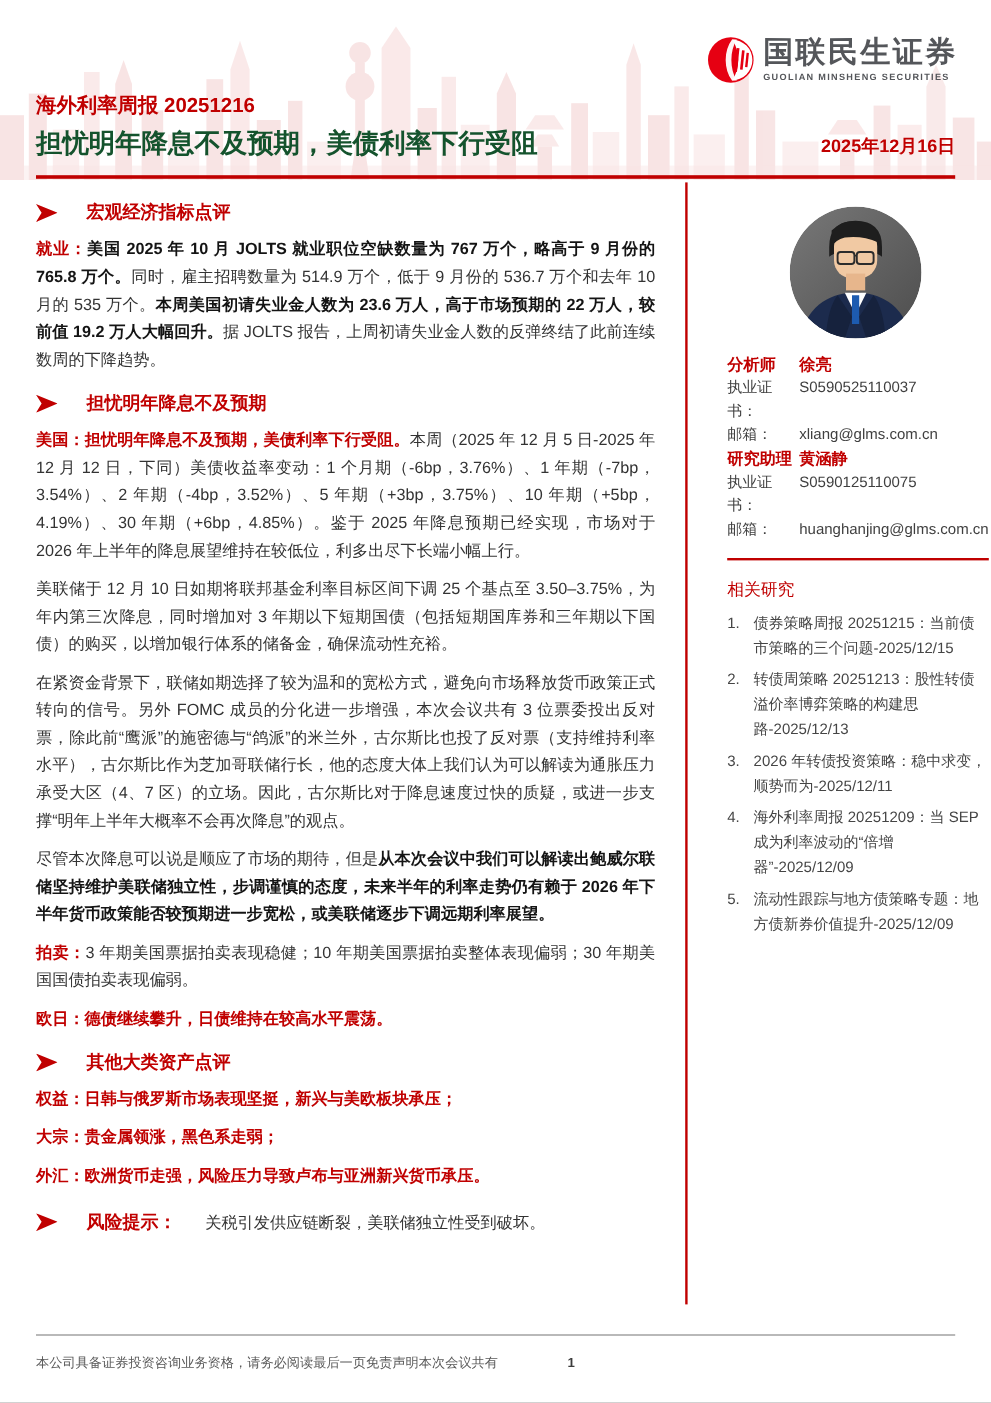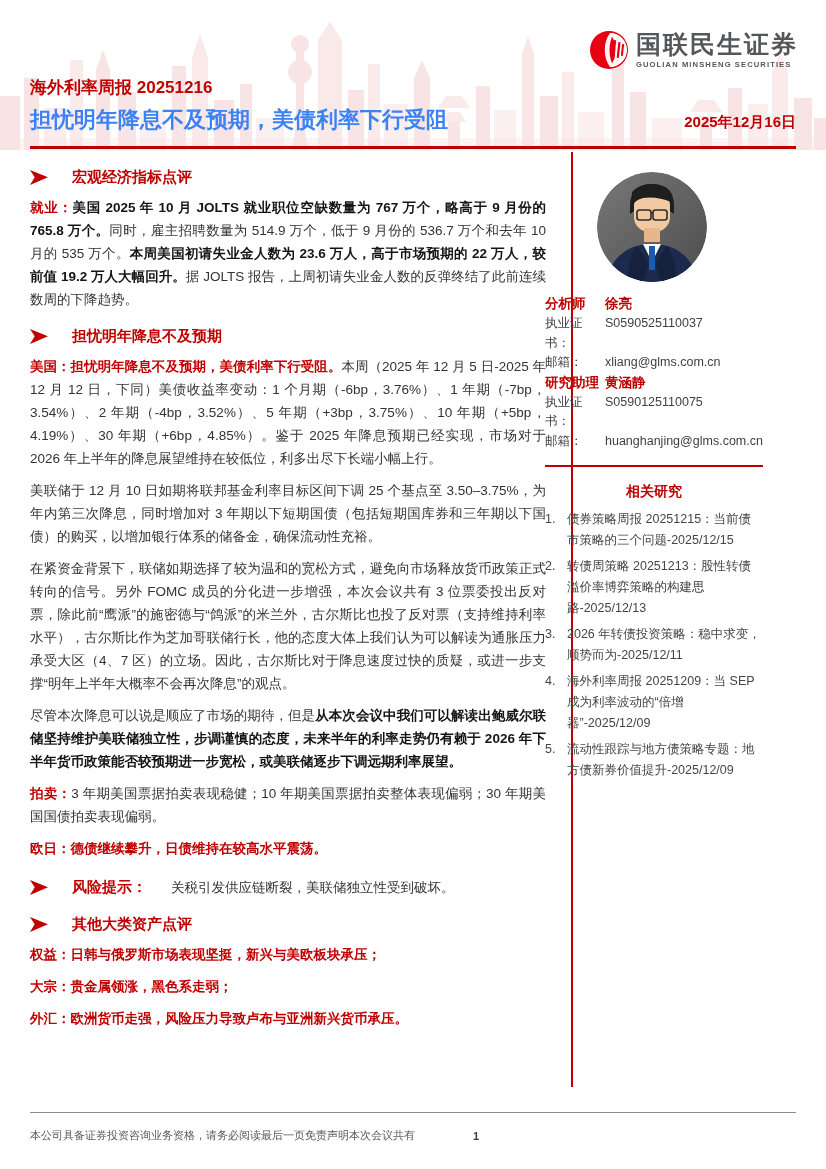--- a/index.html
+++ b/index.html
@@ -9,48 +9,48 @@
     position:relative; width:826px; height:1169px; margin:0 auto;
     background:#ffffff; overflow:hidden;
   }
   
   .skyline { position:absolute; left:0; top:0; width:826px; height:150px; }
   .logo { position:absolute; top:30px; right:28px; display:flex; align-items:center; gap:7px; }
   .logo-cn { font-size:25px; font-weight:bold; color:#54565a; letter-spacing:2px; line-height:1.05; }
   .logo-en { font-size:7.6px; font-weight:bold; color:#54565a; letter-spacing:1.1px; margin-top:2px; }
   .report-type { position:absolute; left:30px; top:76px; font-size:17px; font-weight:bold; color:#c00000; }
   .title-row { position:absolute; left:30px; top:106px; width:766px; display:flex; justify-content:space-between; align-items:flex-end; }
-  .title { font-size:22px; font-weight:bold; color:#3b82f6; line-height:1.3; }
+  .title { font-size:22px; font-weight:bold; color:#14532d; line-height:1.3; }
   .date { font-size:15px; font-weight:bold; color:#c00000; padding-bottom:3px; white-space:nowrap; }
   .title-rule { position:absolute; left:30px; top:146px; width:766px; height:3px; background:#c00000; }
   .vrule { position:absolute; left:571px; top:152px; width:2px; height:935px; background:#c00000; }
   
   .main-col { position:absolute; left:30px; top:168px; width:516px; }
   .sec { margin-bottom:16px; }
   .sec-head { display:flex; align-items:center; gap:24px; margin-bottom:9px; margin-top:14px; }
   .sec:first-child .sec-head { margin-top:0; }
   .arrow { width:18px; height:15px; background:#c00000; flex:0 0 auto;
            clip-path:polygon(0 0, 100% 48%, 0 100%, 26% 48%); }
   .sec-title { font-size:15px; font-weight:bold; color:#c00000; }
   .para { font-size:13.5px; line-height:23px; text-align:justify; margin-bottom:9px; color:#262626; }
   .s-rb { color:#c00000; font-weight:bold; }
   .s-b  { color:#141414; font-weight:bold; }
   .s-n  { color:#333333; font-weight:normal; }
   .sec-head.inline { align-items:baseline; }
   .sec-head.inline .arrow { align-self:center; }
   .sec-head.inline .inline-text { font-size:13.5px; line-height:23px; }
   
-  .sidebar { position:absolute; left:545px; top:168px; width:218px; }
+  .sidebar { position:absolute; left:606px; top:168px; width:218px; }
   .avatar { width:110px; height:110px; margin:4px 0 12px 52px; border-radius:50%; overflow:hidden; }
   .prow { display:flex; font-size:12.5px; line-height:19.5px; color:#3f3f3f; }
   .plabel { width:60px; flex:0 0 auto; }
   .pval { flex:1; word-break:break-all; }
   .prow.person { color:#c00000; font-weight:bold; font-size:13.5px; line-height:20px; }
   .side-rule { height:2px; background:#c00000; margin:14px 0 16px 0; }
-  .related-title { font-size:14px; font-weight:bold; color:#c00000; margin-bottom:8px;text-align:center; }
+  .related-title { font-size:14px; font-weight:normal; color:#c00000; margin-bottom:8px; }
   .rel-item { display:flex; font-size:12.5px; line-height:21px; color:#454545; margin-bottom:5px; }
   .rel-num { width:22px; flex:0 0 auto; }
   .rel-text { flex:1; }
   
   .footer-rule { position:absolute; left:30px; top:1112px; width:766px; height:1px; background:#8c8c8c; }
   .footer-row { position:absolute; left:30px; top:1128px; width:766px; display:flex; justify-content:flex-start; font-size:11px; color:#595959; }
   .footer-right { display:flex; align-items:center; }
   .footer-report { margin-right:58px; }
   .page-num { font-weight:bold; color:#3c3c3c; margin-right:6px; }
 </style>
@@ -143,34 +143,34 @@
           <span class="sec-title">担忧明年降息不及预期</span>
         </div>
         <p class="para"><span class="s-rb">美国：担忧明年降息不及预期，美债利率下行受阻。</span><span class="s-n">本周（2025 年 12 月 5 日-2025 年 12 月 12 日，下同）美债收益率变动：1 个月期（-6bp，3.76%）、1 年期（-7bp，3.54%）、2 年期（-4bp，3.52%）、5 年期（+3bp，3.75%）、10 年期（+5bp，4.19%）、30 年期（+6bp，4.85%）。鉴于 2025 年降息预期已经实现，市场对于 2026 年上半年的降息展望维持在较低位，利多出尽下长端小幅上行。</span></p>
         <p class="para"><span class="s-n">美联储于 12 月 10 日如期将联邦基金利率目标区间下调 25 个基点至 3.50–3.75%，为年内第三次降息，同时增加对 3 年期以下短期国债（包括短期国库券和三年期以下国债）的购买，以增加银行体系的储备金，确保流动性充裕。</span></p>
         <p class="para"><span class="s-n">在紧资金背景下，联储如期选择了较为温和的宽松方式，避免向市场释放货币政策正式转向的信号。另外 FOMC 成员的分化进一步增强，本次会议共有 3 位票委投出反对票，除此前“鹰派”的施密德与“鸽派”的米兰外，古尔斯比也投了反对票（支持维持利率水平），古尔斯比作为芝加哥联储行长，他的态度大体上我们认为可以解读为通胀压力承受大区（4、7 区）的立场。因此，古尔斯比对于降息速度过快的质疑，或进一步支撑“明年上半年大概率不会再次降息”的观点。</span></p>
         <p class="para"><span class="s-n">尽管本次降息可以说是顺应了市场的期待，但是</span><span class="s-b">从本次会议中我们可以解读出鲍威尔联储坚持维护美联储独立性，步调谨慎的态度，未来半年的利率走势仍有赖于 2026 年下半年货币政策能否较预期进一步宽松，或美联储逐步下调远期利率展望。</span></p>
         <p class="para"><span class="s-rb">拍卖：</span><span class="s-n">3 年期美国票据拍卖表现稳健；10 年期美国票据拍卖整体表现偏弱；30 年期美国国债拍卖表现偏弱。</span></p>
         <p class="para"><span class="s-rb">欧日：德债继续攀升，日债维持在较高水平震荡。</span></p>
       </section>
       <section class="sec">
-        <div class="sec-head inline">
-          <span class="arrow"></span>
-          <span class="sec-title">风险提示：</span>
-          <span class="inline-text"><span class="s-n">关税引发供应链断裂，美联储独立性受到破坏。</span></span>
-        </div>
-      </section>
-      <section class="sec">
         <div class="sec-head">
           <span class="arrow"></span>
           <span class="sec-title">其他大类资产点评</span>
         </div>
         <p class="para"><span class="s-rb">权益：日韩与俄罗斯市场表现坚挺，新兴与美欧板块承压；</span></p>
         <p class="para"><span class="s-rb">大宗：贵金属领涨，黑色系走弱；</span></p>
         <p class="para"><span class="s-rb">外汇：欧洲货币走强，风险压力导致卢布与亚洲新兴货币承压。</span></p>
+      </section>
+      <section class="sec">
+        <div class="sec-head inline">
+          <span class="arrow"></span>
+          <span class="sec-title">风险提示：</span>
+          <span class="inline-text"><span class="s-n">关税引发供应链断裂，美联储独立性受到破坏。</span></span>
+        </div>
       </section>
     </main>
 
   <aside class="sidebar">
     <div class="avatar">
       <svg width="110" height="110" viewBox="0 0 110 110" aria-hidden="true">
         <defs>
           <clipPath id="avclip">
               <circle cx="55" cy="55" r="55"></circle>
             </clipPath>

